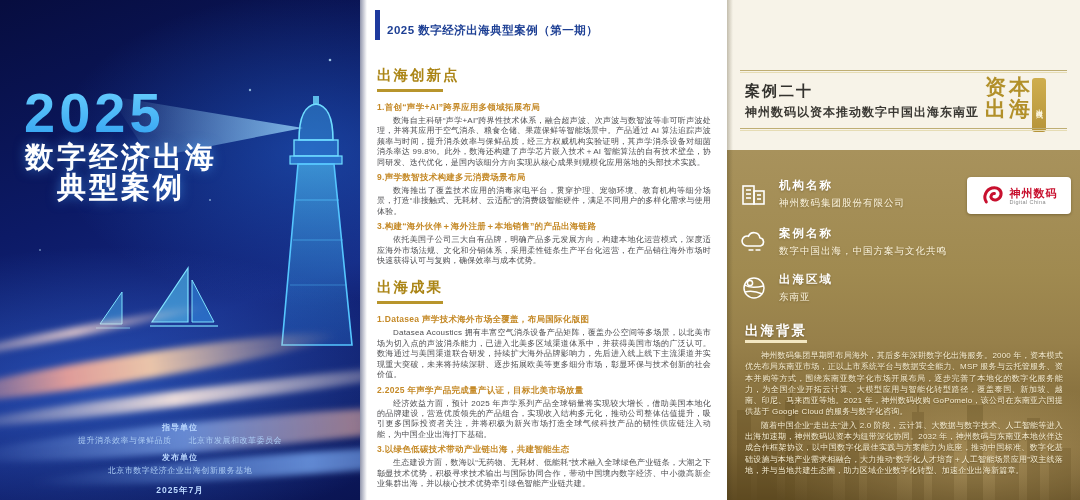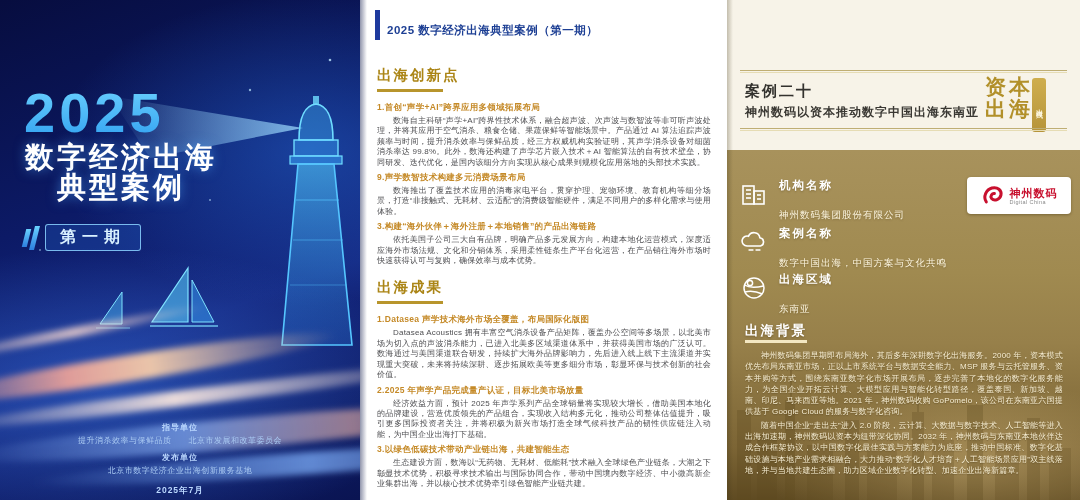--- a/index.html
+++ b/index.html
@@ -64,21 +64,21 @@
   .mode-badge { position:absolute; left:305px; top:78px; width:14px; height:54px; background:linear-gradient(180deg,#cfae4e,#b6943a);
     border-radius:3px; color:#fffbe8; font-size:7px; writing-mode:vertical-rl; text-align:center; line-height:14px; letter-spacing:1px; }
   .gold-area { position:absolute; left:0; top:150px; width:353px; height:350px;
     background:
       radial-gradient(ellipse 300px 120px at 70% 90%, rgba(255,225,160,.35), transparent 70%),
       linear-gradient(180deg, #a8925c 0%, #a08a50 35%, #97804a 55%, #7c6535 85%, #5f4b22 100%); }
   .skyline { position:absolute; left:0; bottom:0; width:353px; height:160px; opacity:.55; }
   .info-row { position:absolute; left:12px; display:flex; }
   .info-icon { width:30px; height:30px; margin-right:10px; flex:0 0 30px; }
   .info-label { font-size:11.5px; font-weight:bold; color:#fff; letter-spacing:2px; text-shadow:0 1px 2px rgba(80,60,20,.4); }
-  .info-value { font-size:9.5px; color:#fdf6e0; margin-top:16px; letter-spacing:1px; text-shadow:0 1px 2px rgba(80,60,20,.4); }
+  .info-value { font-size:9.5px; color:#fdf6e0; margin-top:4px; letter-spacing:1px; text-shadow:0 1px 2px rgba(80,60,20,.4); }
   .row1 { top:178px; } .row2 { top:226px; } .row3 { top:272px; }
   .logo-box { position:absolute; left:240px; top:177px; width:104px; height:37px; background:#fff; border-radius:4px;
     display:flex; align-items:center; justify-content:center; box-shadow:0 1px 3px rgba(60,45,10,.4); }
   .logo-swirl { width:24px; height:24px; margin-right:5px; }
   .logo-name { font-size:11px; font-weight:bold; color:#c8102e; letter-spacing:1px; line-height:12px; }
   .logo-sub { font-size:5.5px; color:#8a8a8a; letter-spacing:.4px; }
   .bg-head { position:absolute; left:18px; top:322px; font-size:13.5px; font-weight:bold; color:#ffffff; letter-spacing:2px; text-shadow:0 1px 2px rgba(80,60,20,.5); }
   .bg-rule { position:absolute; left:18px; top:340px; width:62px; height:2.5px; background:#f3e7c2; }
   .bg-paras { position:absolute; left:18px; top:350px; width:318px; }
   .bg-para { font-size:8px; color:#f6edd2; line-height:11.3px; text-align:justify; text-indent:2em; letter-spacing:.2px; text-shadow:0 1px 1px rgba(70,55,20,.45); }
@@ -131,25 +131,20 @@
       <div class="streak s3"></div>
       <div class="streak s1"></div>
       <div class="streak s2"></div>
       <div class="streak s4"></div>
       <div class="streak s5"></div>
     </div>
     <div class="cover-year">2025</div>
     <div class="cover-title">
       <div>数字经济出海</div>
       <div>典型案例</div>
-    </div>
-    <div class="issue-wrap">
-      <div class="issue-bar"></div>
-      <div class="issue-bar b2"></div>
-      <div class="issue-badge">第一期</div>
     </div>
     <div class="cover-footer">
       <div class="cf-label">指导单位</div>
       <div class="cf-line">提升消杀效率与保鲜品质　　北京市发展和改革委员会</div>
       <div class="cf-gap"></div>
       <div class="cf-label">发布单位</div>
       <div class="cf-line">北京市数字经济企业出海创新服务基地</div>
       <div class="cf-date">2025年7月</div>
     </div>
   </div>

